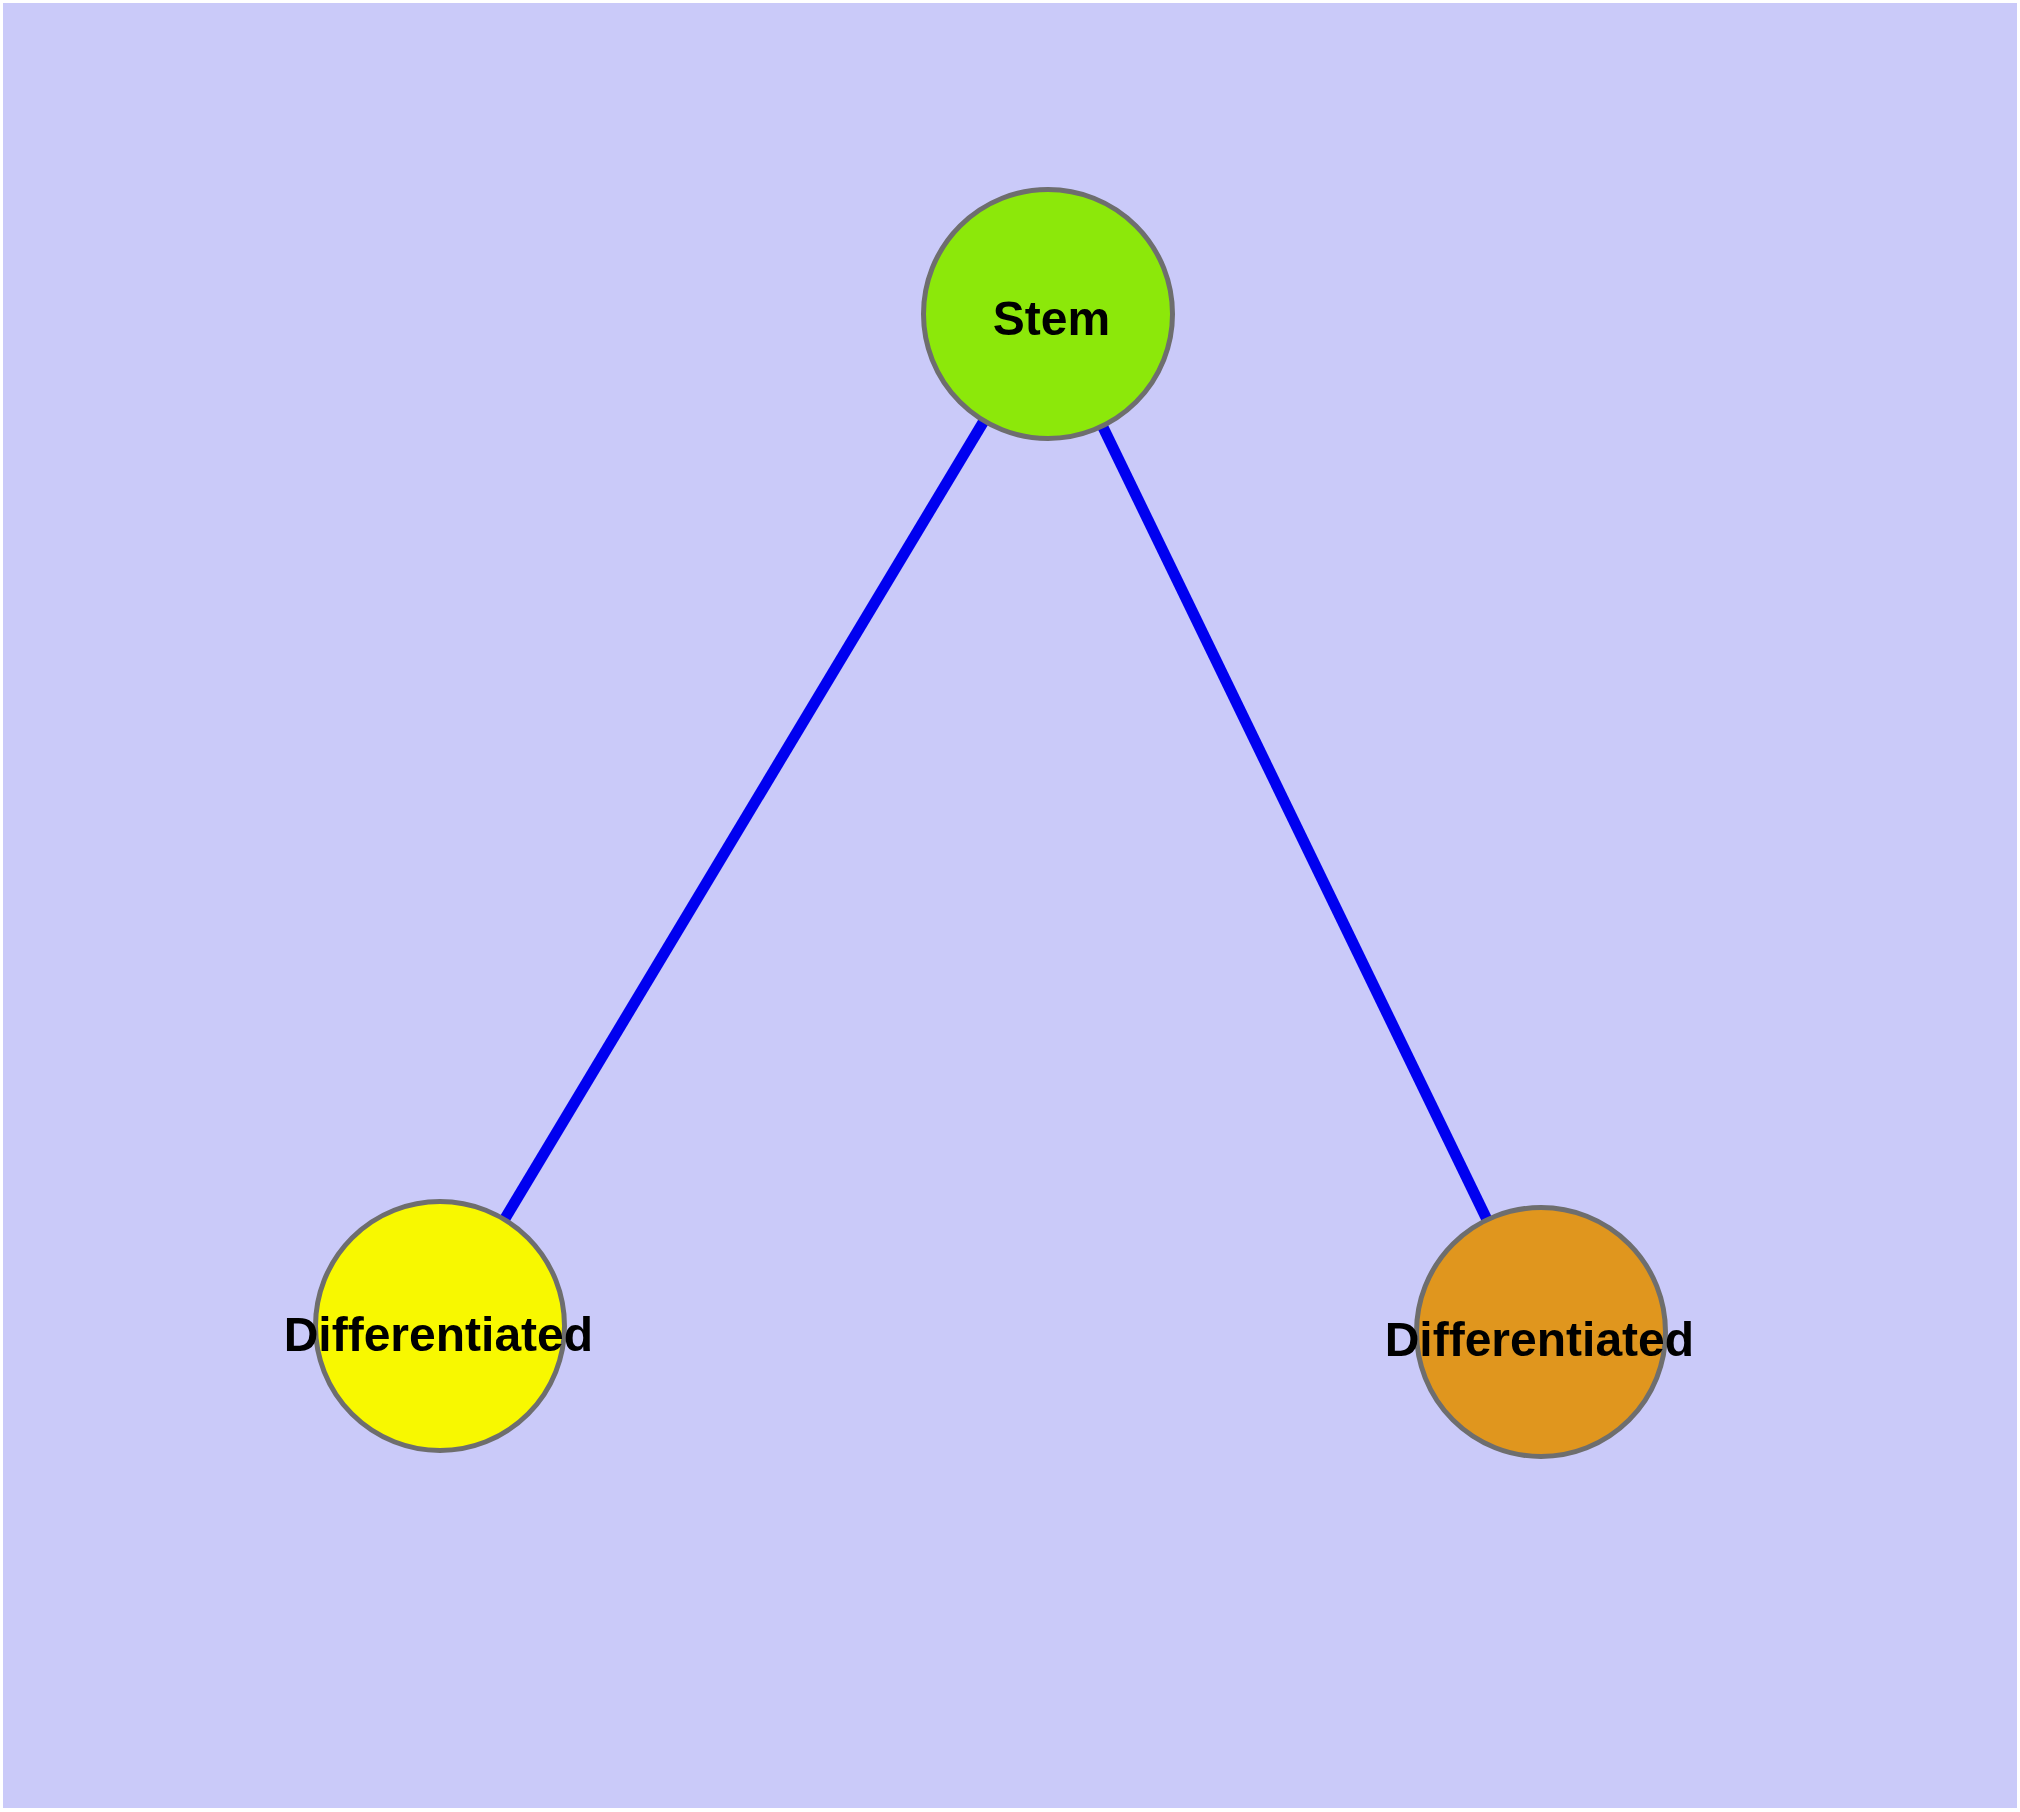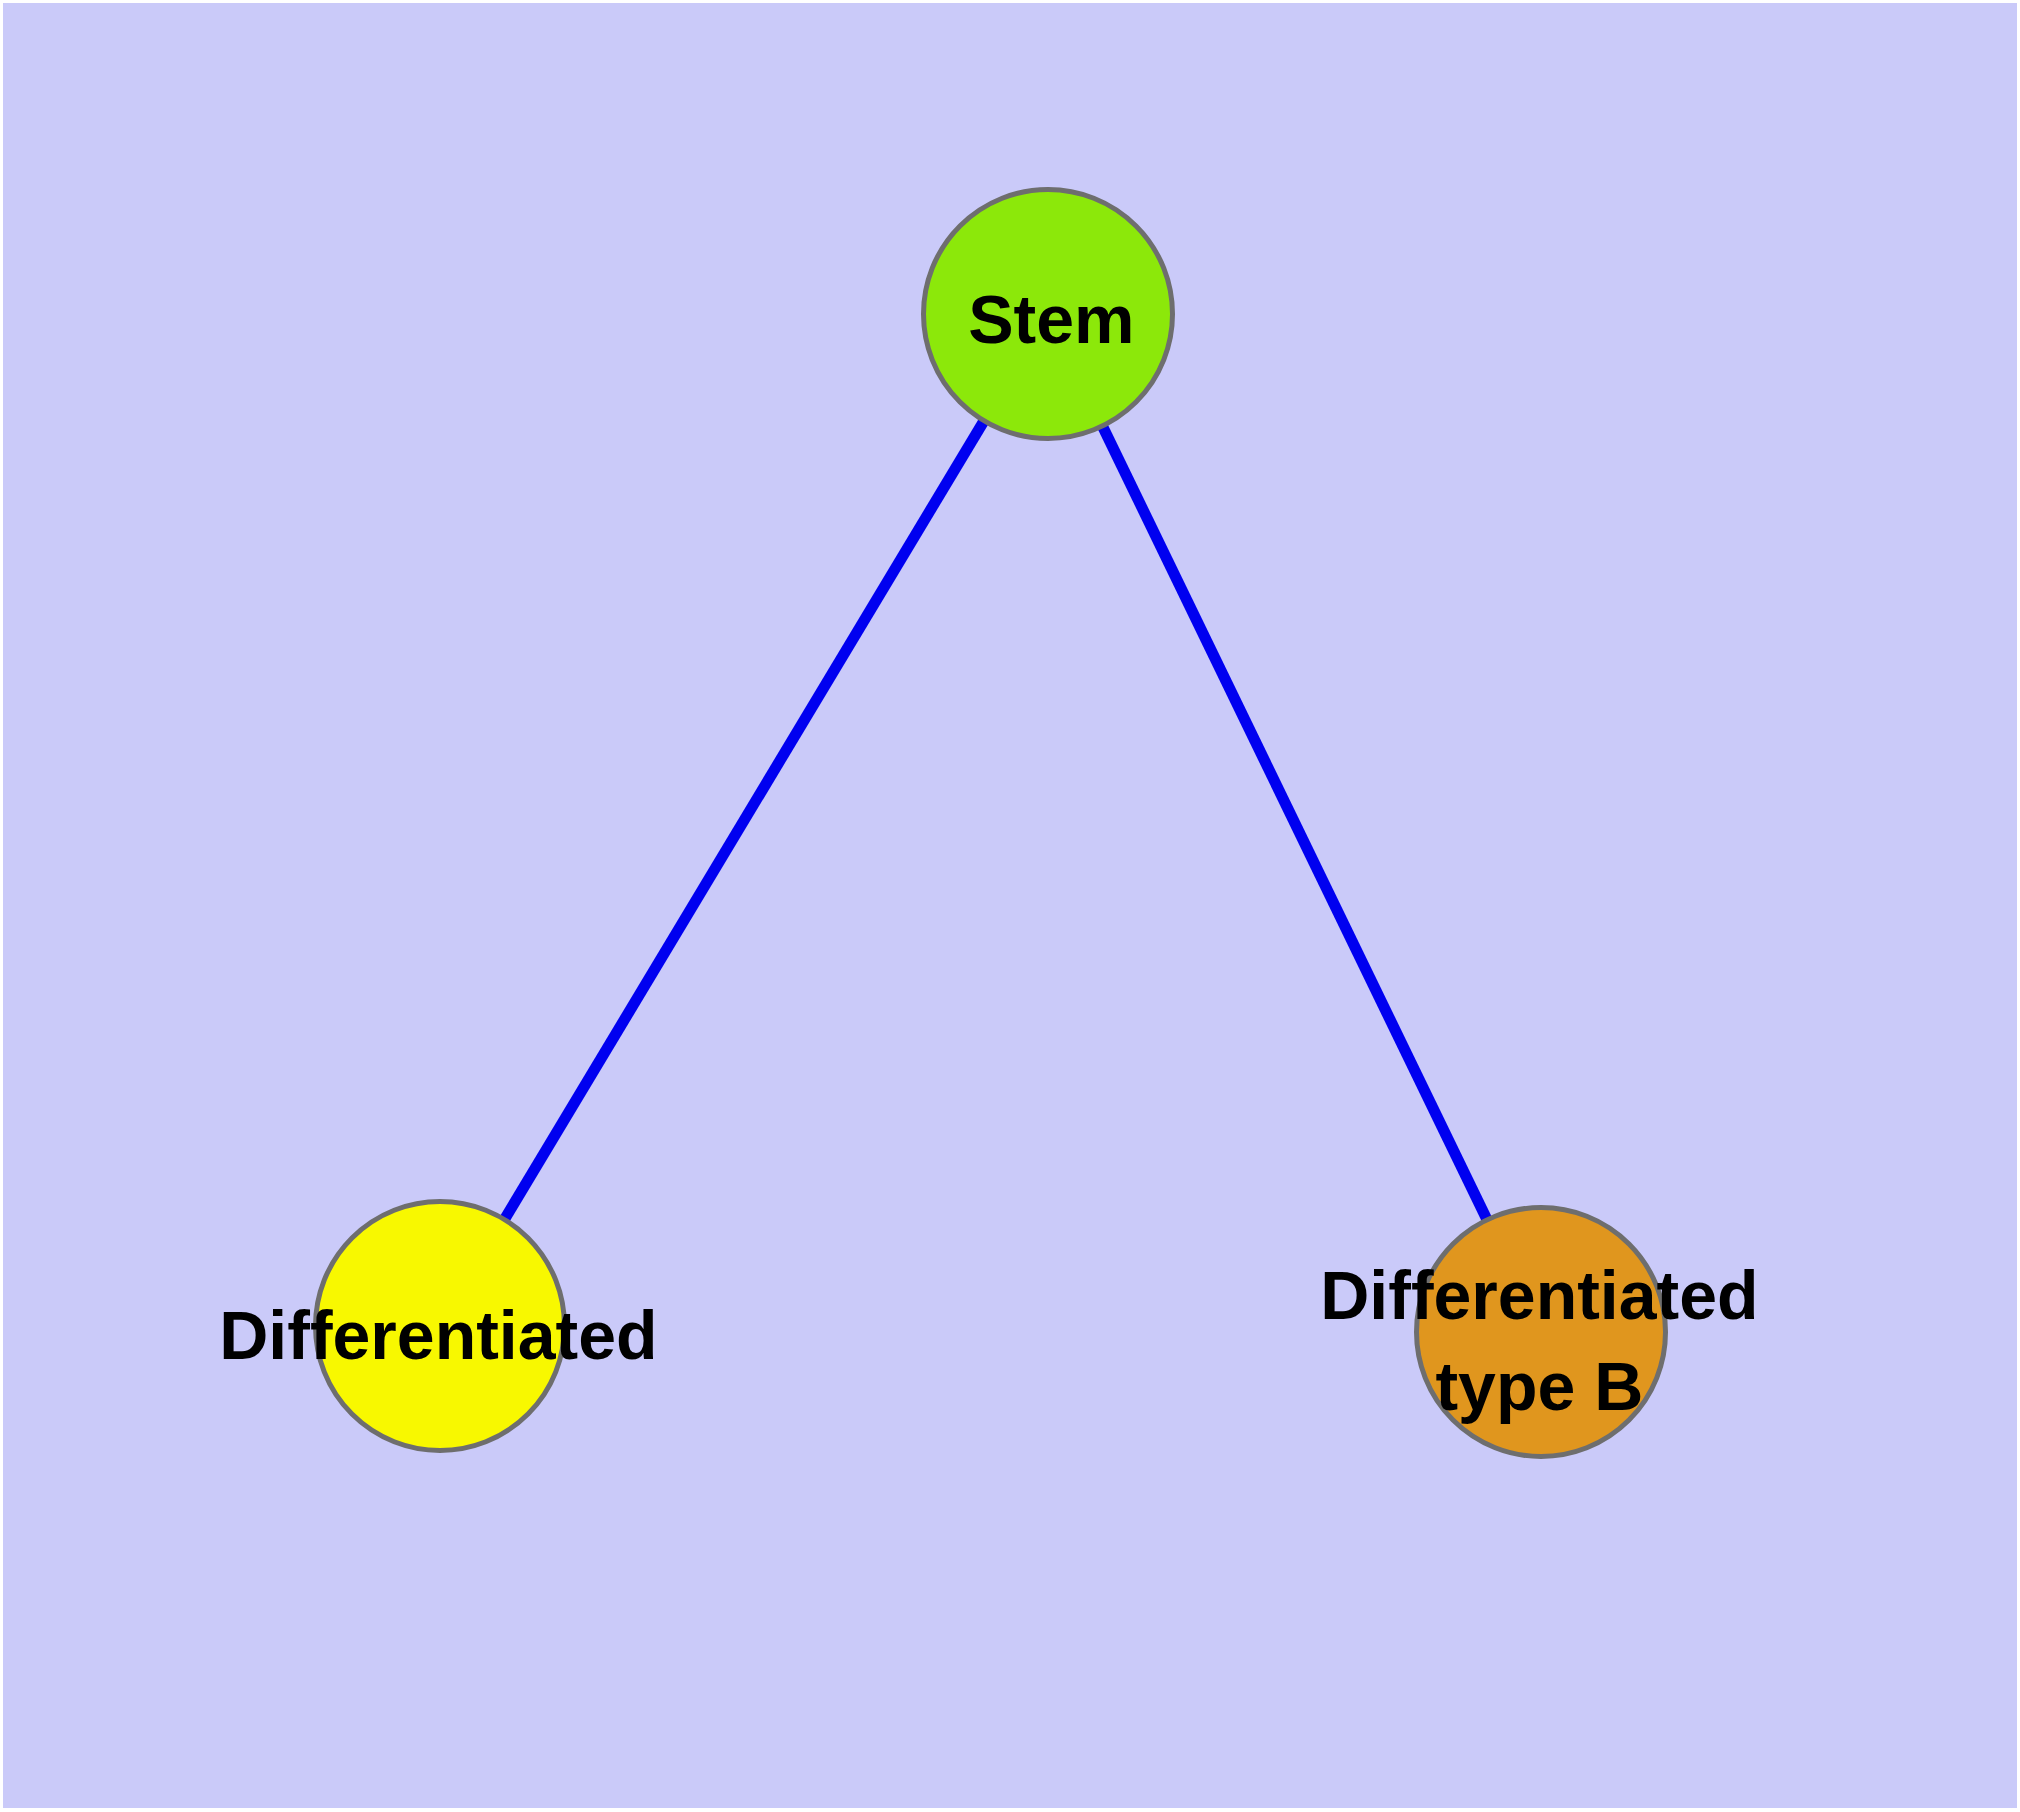--- a/index.html
+++ b/index.html
@@ -46,21 +46,21 @@
     border-radius: 50%;
     border: 5.1px solid var(--node_border);
   }
   .node-stem   { left: 918px; top: 184px;  background: var(--stem_fill); }
   .node-type-a { left: 310px;  top: 1196px; background: var(--type_a_fill); }
   .node-type-b { left: 1411px; top: 1202px; background: var(--type_b_fill); }
   .node-label {
     position: absolute;
     transform: translate(-50%, -50%);
     color: var(--label_text);
-    font-size: 68px;
+    font-size: 48px;
     font-weight: bold;
     line-height: 1.33;
     text-align: center;
     white-space: nowrap;
   }
   .label-stem   { left: 1048px; top: 316px; }
   .label-type-a { left: 435px;  top: 1332px; }
   .label-type-b { left: 1536px; top: 1337px; }
 </style>
 </head>
@@ -80,17 +80,16 @@
   <div class="node-label label-stem">
     <span>Stem</span>
   </div>
 
   <div class="node-label label-type-a">
     <div>Differentiated</div>
   </div>
 
   <div class="node-label label-type-b">
     <div>Differentiated</div>
-    <div>type B</div>
   </div>
 
 </div>
 
 
 </body></html>

